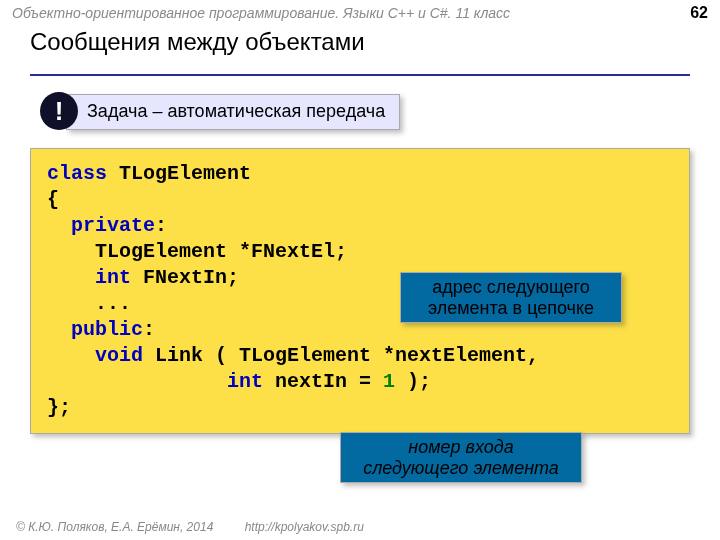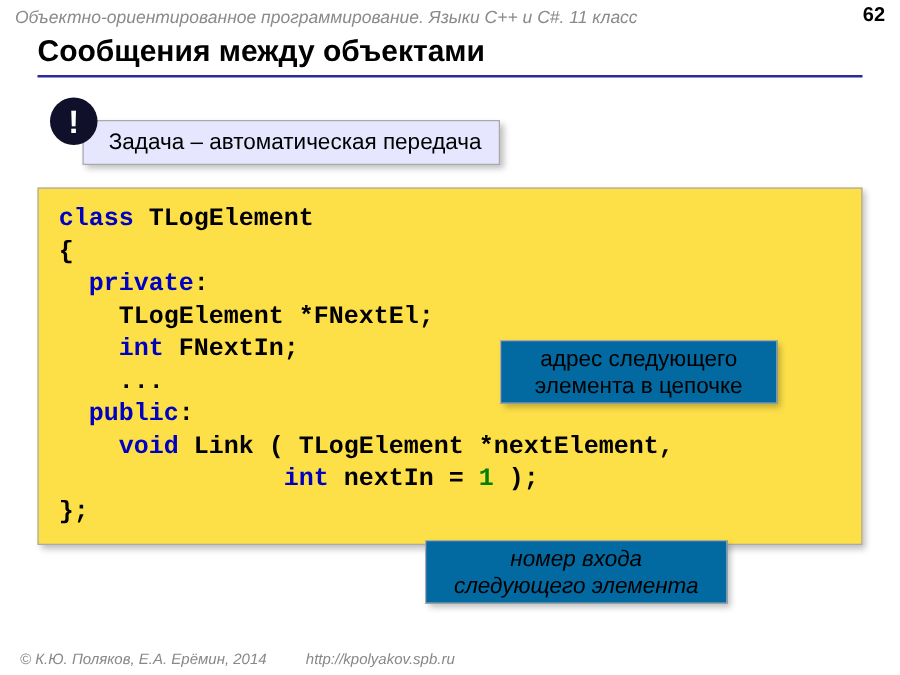--- a/index.html
+++ b/index.html
@@ -23,23 +23,23 @@
     text-align: center;
   }
   .page-number {
     font-style: normal;
     font-weight: bold;
     font-size: 16px;
     color: #000;
   }
   .slide-title {
     font-size: 24px;
-    font-weight: bold;
+    font-weight: normal;
     margin: 6px 30px 0 30px;
-    padding-bottom: 4px;
+    padding-bottom: 18px;
     border-bottom: 2px solid #2a2a9a;
   }
   .task-row {
     display: flex;
     align-items: flex-start;
     margin: 16px 0 0 40px;
   }
   .bang-circle {
     width: 38px;
     height: 38px;
@@ -56,21 +56,21 @@
     position: relative;
     flex: 0 0 auto;
   }
   .task-box {
     background: #e6e6ff;
     border: 1px solid #aaa;
     box-shadow: 3px 3px 5px rgba(0,0,0,0.25);
     padding: 6px 14px 6px 20px;
     font-size: 18px;
     line-height: 1.2;
-    margin-top: 18px;
+    margin-top: 2px;
   }
   .task-box .l1 { display:block; }
   .task-box .l2 { display:block; color:#b00000; }
   .code-box {
     background: #fde047;
     border: 1px solid #aaa;
     box-shadow: 3px 3px 5px rgba(0,0,0,0.25);
     margin: 18px 30px 0 30px;
     padding: 12px 16px 12px 16px;
     font-family: "Courier New", monospace;

